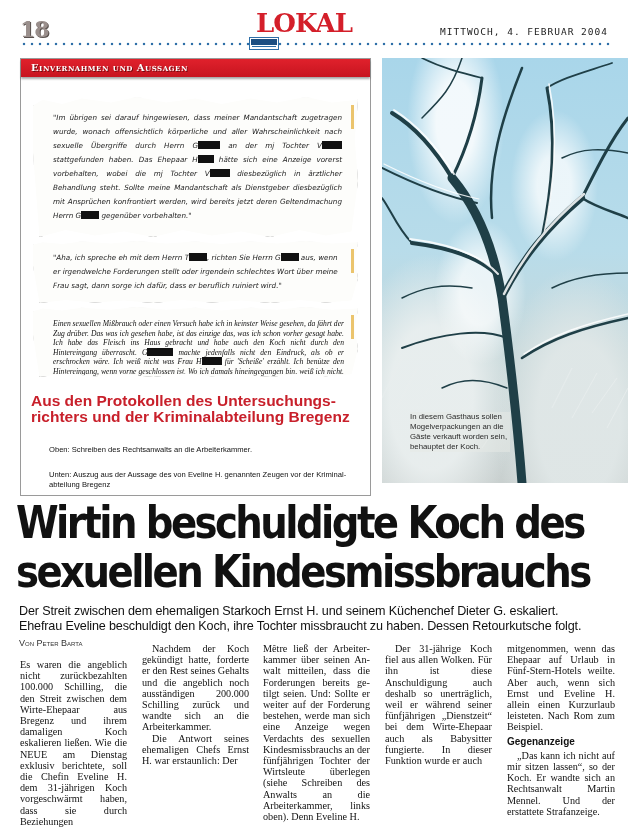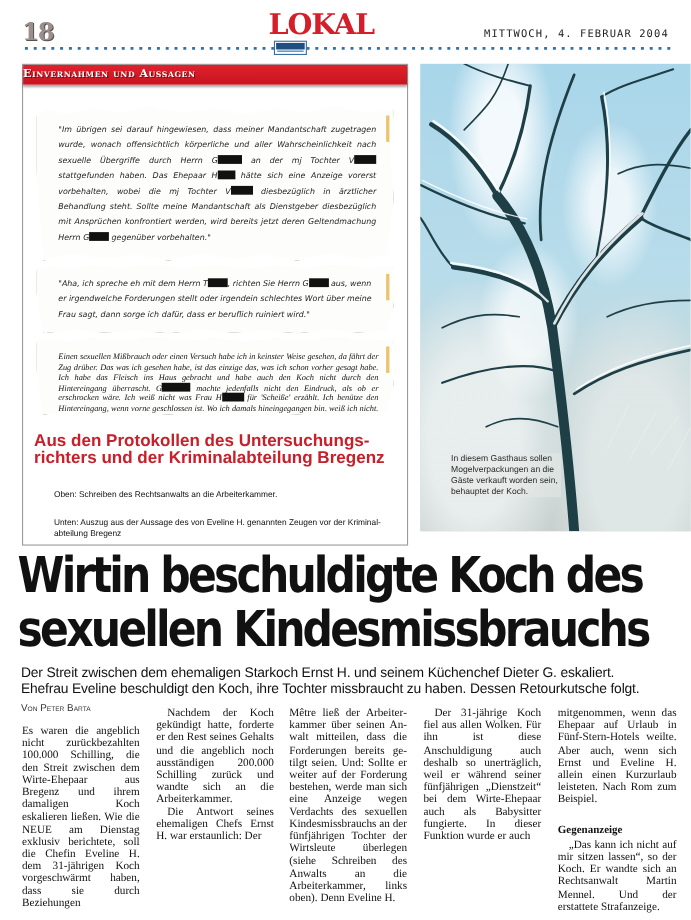--- a/index.html
+++ b/index.html
@@ -1,30 +1,30 @@
 <!DOCTYPE html>
 <html><head>
 <meta charset="utf-8">
 <style>
   html,body{margin:0;padding:0;background:#fff;}
   body{width:628px;height:836px;position:relative;overflow:hidden;font-family:"Liberation Serif",serif;color:#111;}
 
   
   .hdr{position:absolute;left:0;top:0;width:628px;height:48px;}
   .page-num{position:absolute;left:20px;top:16px;font-family:"DejaVu Serif",serif;font-weight:bold;font-size:22px;color:#9a8f8c;letter-spacing:-1px;text-shadow:1px 1px 0 #5a524f;}
-  .section-logo{position:absolute;left:232px;top:8px;width:120px;text-align:center;font-family:"DejaVu Serif",serif;font-weight:900;font-size:26px;color:#d41f2a;letter-spacing:-1px;line-height:30px;}
+  .section-logo{position:absolute;left:232px;top:8px;width:120px;text-align:right;font-family:"DejaVu Serif",serif;font-weight:900;font-size:26px;color:#d41f2a;letter-spacing:-1px;line-height:30px;}
   .dateline{position:absolute;right:20px;top:26px;font-family:"DejaVu Sans Mono",monospace;font-size:9.5px;letter-spacing:1px;color:#222;}
   .dots{position:absolute;left:20px;right:18px;top:42px;height:4px;background-image:radial-gradient(circle,#2e6fa8 1.4px,transparent 1.6px);background-size:8px 4px;background-repeat:repeat-x;}
   .neue-badge{position:absolute;left:249px;top:37px;width:28px;height:11px;background:#fff;border:1px solid #2e6fa8;}
   .neue-badge i{display:block;margin:1px;height:6px;background:#1d4f82;}
   .neue-badge b{display:block;margin:0 2px;height:1px;background:#2e6fa8;}
 
   
   .docbox{position:absolute;left:20px;top:58px;width:351px;height:438px;border:1px solid #9a9a9a;background:#fff;box-sizing:border-box;}
-  .docbox-bar{height:18px;background:linear-gradient(#e0212c,#c7141f);box-shadow:0 2px 2px rgba(0,0,0,.35);color:#fff;font-family:"DejaVu Serif",serif;font-weight:bold;font-size:10px;line-height:18px;font-variant:small-caps;letter-spacing:.5px;text-shadow:1px 1px 0 #6b0c11;}
+  .docbox-bar{height:18px;background:linear-gradient(#e0212c,#c7141f);box-shadow:0 2px 2px rgba(0,0,0,.35);color:#fff;font-family:"DejaVu Serif",serif;font-weight:bold;font-size:10px;line-height:18px;padding-left:10px;font-variant:small-caps;letter-spacing:.5px;text-shadow:1px 1px 0 #6b0c11;}
   .clip{position:absolute;left:12px;width:325px;background:#fdfdfb;box-shadow:1px 4px 5px rgba(0,0,0,.55);clip-path:polygon(0% 6%,3% 2%,9% 5%,15% 1%,24% 4%,32% 0%,41% 4%,50% 1%,58% 5%,67% 1%,75% 4%,84% 0%,92% 4%,100% 2%,99% 30%,100% 60%,98% 96%,90% 99%,82% 95%,73% 100%,64% 96%,55% 99%,46% 95%,37% 100%,28% 96%,19% 99%,10% 95%,2% 100%,1% 70%,0% 40%);}
   .clip:after{content:"";position:absolute;right:4px;top:8px;width:3px;height:24px;background:#e6b54a;opacity:.8;}
   .clip p{margin:0;padding:0;}
   .clip1{top:38px;height:140px;}
   .clip1 p{font-family:"DejaVu Sans",sans-serif;font-style:italic;font-size:7.2px;line-height:14px;padding:14px 16px 0 20px;text-align:justify;color:#222;}
   .clip2{top:182px;height:62px;}
   .clip2 p{font-family:"DejaVu Sans",sans-serif;font-style:italic;font-size:7.2px;line-height:14px;padding:10px 14px 0 20px;color:#222;}
   .clip3{top:248px;height:70px;}
   .clip3 p{font-family:"Liberation Serif",serif;font-style:italic;font-size:7.6px;line-height:9.6px;padding:12px 14px 0 20px;text-align:justify;color:#111;}
   .blk{display:inline-block;background:#111;height:8px;vertical-align:-1px;}
@@ -51,21 +51,21 @@
 
   
   .col{position:absolute;top:652px;width:107px;font-family:"Liberation Serif",serif;font-size:10.2px;line-height:11.2px;text-align:justify;color:#111;hyphens:manual;}
   .col p{margin:0;}
   .col p.ind{text-indent:10px;}
   .c1{left:20px;top:659px;}
   .c2{left:142px;top:643px;}
   .c3{left:263px;top:643px;}
   .c4{left:385px;top:643px;}
   .c5{left:507px;top:643px;width:108px;}
-  .subhead{font-family:Liberation Serif, serif;font-weight:bold;font-size:10px;margin:16px 0 3px 0;}
+  .subhead{font-family:Liberation Sans, sans-serif;font-weight:bold;font-size:10px;margin:3px 0 3px 0;}
 </style>
 </head>
 <body>
 
 <div class="hdr">
   <div class="page-num">18</div>
   <div class="section-logo">LOKAL</div>
   <div class="dateline">MITTWOCH, 4. FEBRUAR 2004</div>
   <div class="dots"></div>
   <div class="neue-badge">

